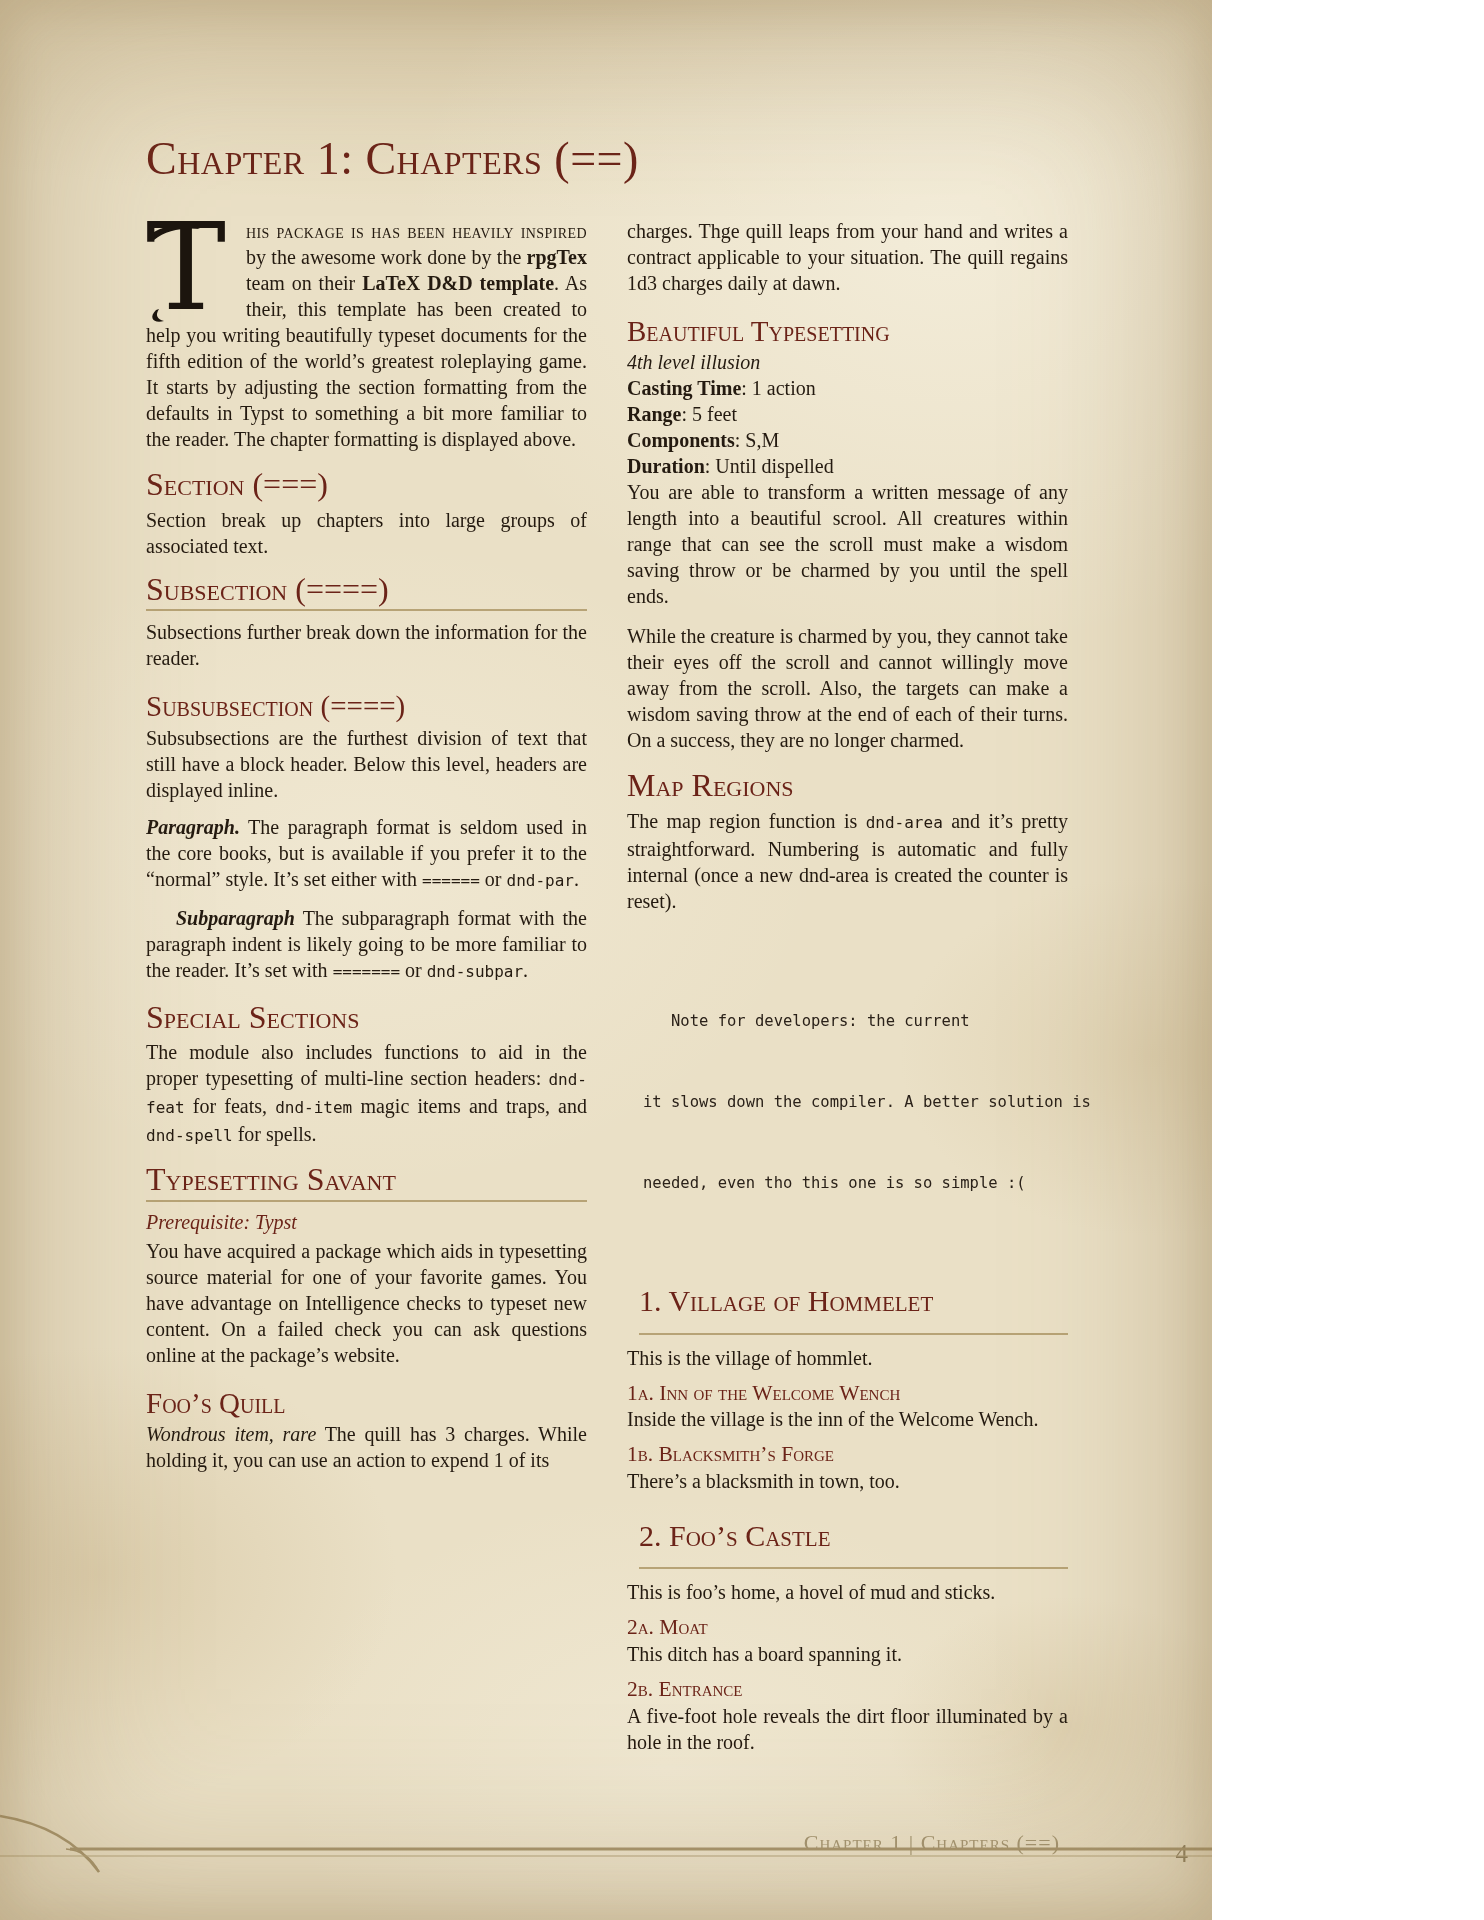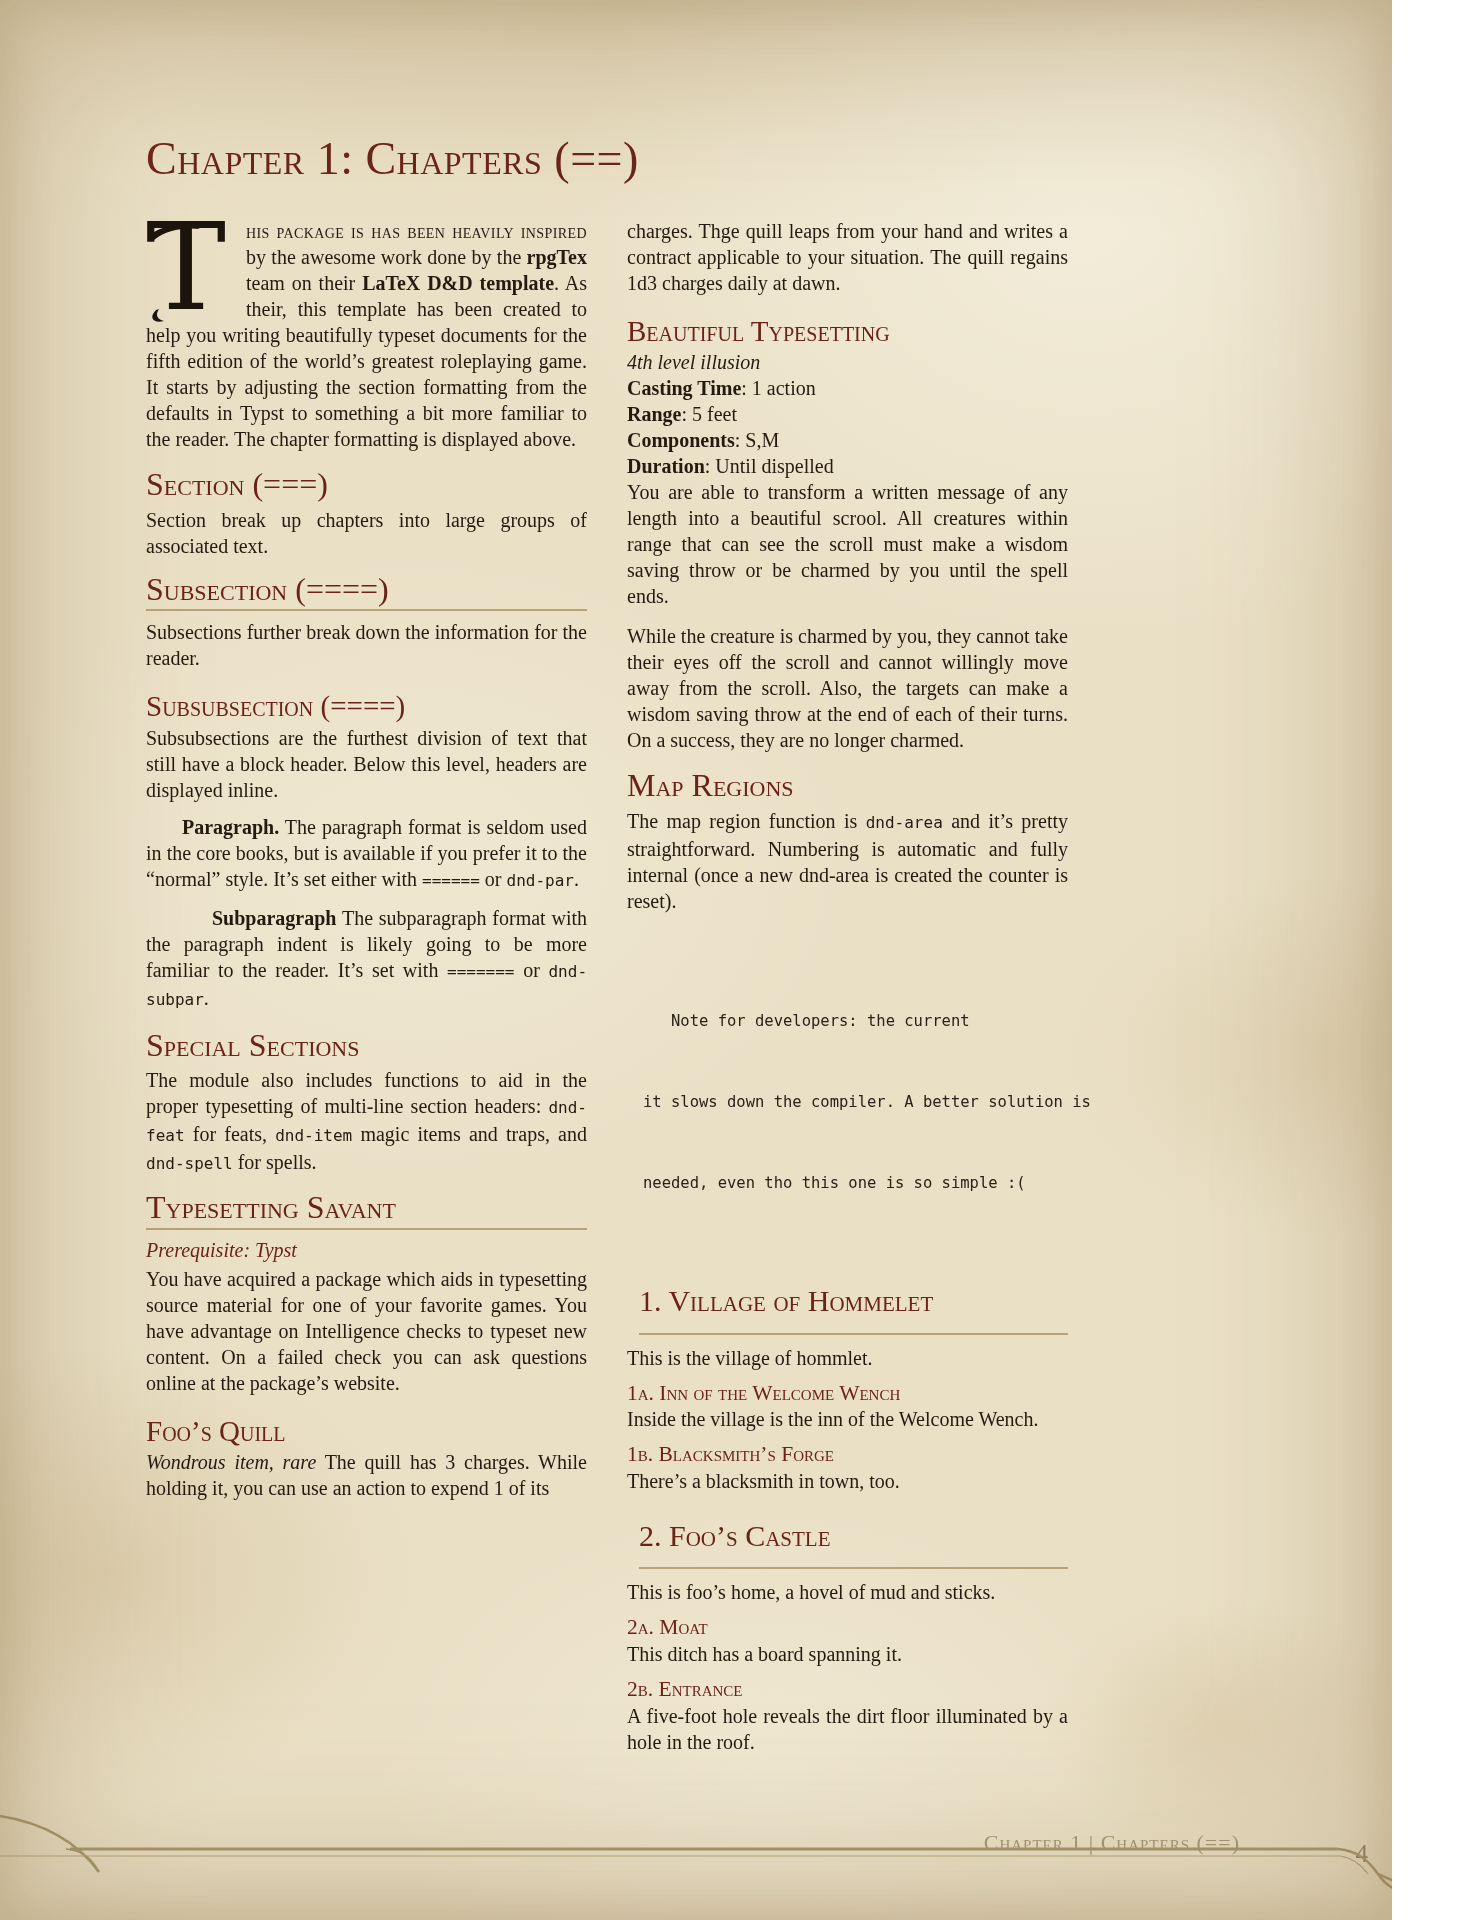--- a/index.html
+++ b/index.html
@@ -1,17 +1,17 @@
 <!DOCTYPE html>
 <html lang="en"><head>
 <meta charset="utf-8">
 <style>
   html,body{margin:0;padding:0;}
   .page{
-    position:relative;width:1392px;height:1920px;overflow:hidden;
+    position:relative;width:1212px;height:1920px;overflow:hidden;
     font-family:"Liberation Serif",serif;color:#241a10;
     background-color:#eae0c6;
     background-image:
       radial-gradient(900px 700px at 78% 12%, rgba(250,246,232,0.55), rgba(250,246,232,0) 60%),
       radial-gradient(700px 500px at 30% 45%, rgba(248,242,226,0.40), transparent 65%),
       radial-gradient(500px 380px at 8% 82%, rgba(207,188,148,0.50), transparent 60%),
       radial-gradient(420px 300px at 95% 55%, rgba(212,195,157,0.45), transparent 60%),
       radial-gradient(600px 420px at 55% 92%, rgba(244,238,220,0.50), transparent 65%),
       radial-gradient(300px 220px at 88% 90%, rgba(205,186,146,0.40), transparent 60%),
       radial-gradient(1484px 300px at 50% 0%, rgba(205,186,146,0.35), transparent 70%);
@@ -50,21 +50,21 @@
   }
   h3.area{
     font-variant:small-caps;font-weight:normal;color:#6b2318;
     font-size:30px;line-height:1.05;margin:26px 0 10px 12px;
     border-bottom:2px solid #b7a376;padding-bottom:16px;
   }
   h4.subarea{
     font-variant:small-caps;font-weight:normal;color:#6b2318;
     font-size:21.5px;line-height:1.1;margin:2px 0 1px 0;
   }
-  .bi{font-weight:bold;margin-left:36px;}
+  .bi{font-weight:bold;font-style:italic;}
   .indent{text-indent:30px;}
   code.inline{font-family:"DejaVu Sans Mono",monospace;font-size:16px;}
   .prereq{font-style:italic;color:#6b2318;font-size:20px;line-height:25px;margin:0 0 3px 0;}
   .spell-level{font-style:italic;font-size:20px;line-height:26px;margin:0;}
   p.stat{font-size:20px;line-height:26px;margin:0;text-align:left;}
   .codeblock{
     font-family:"DejaVu Sans Mono",monospace;font-size:15.5px;line-height:27px;
     margin:40px 0 34px 16px;white-space:pre;color:#2a2119;
   }
   .item-subtitle{font-style:italic;}

